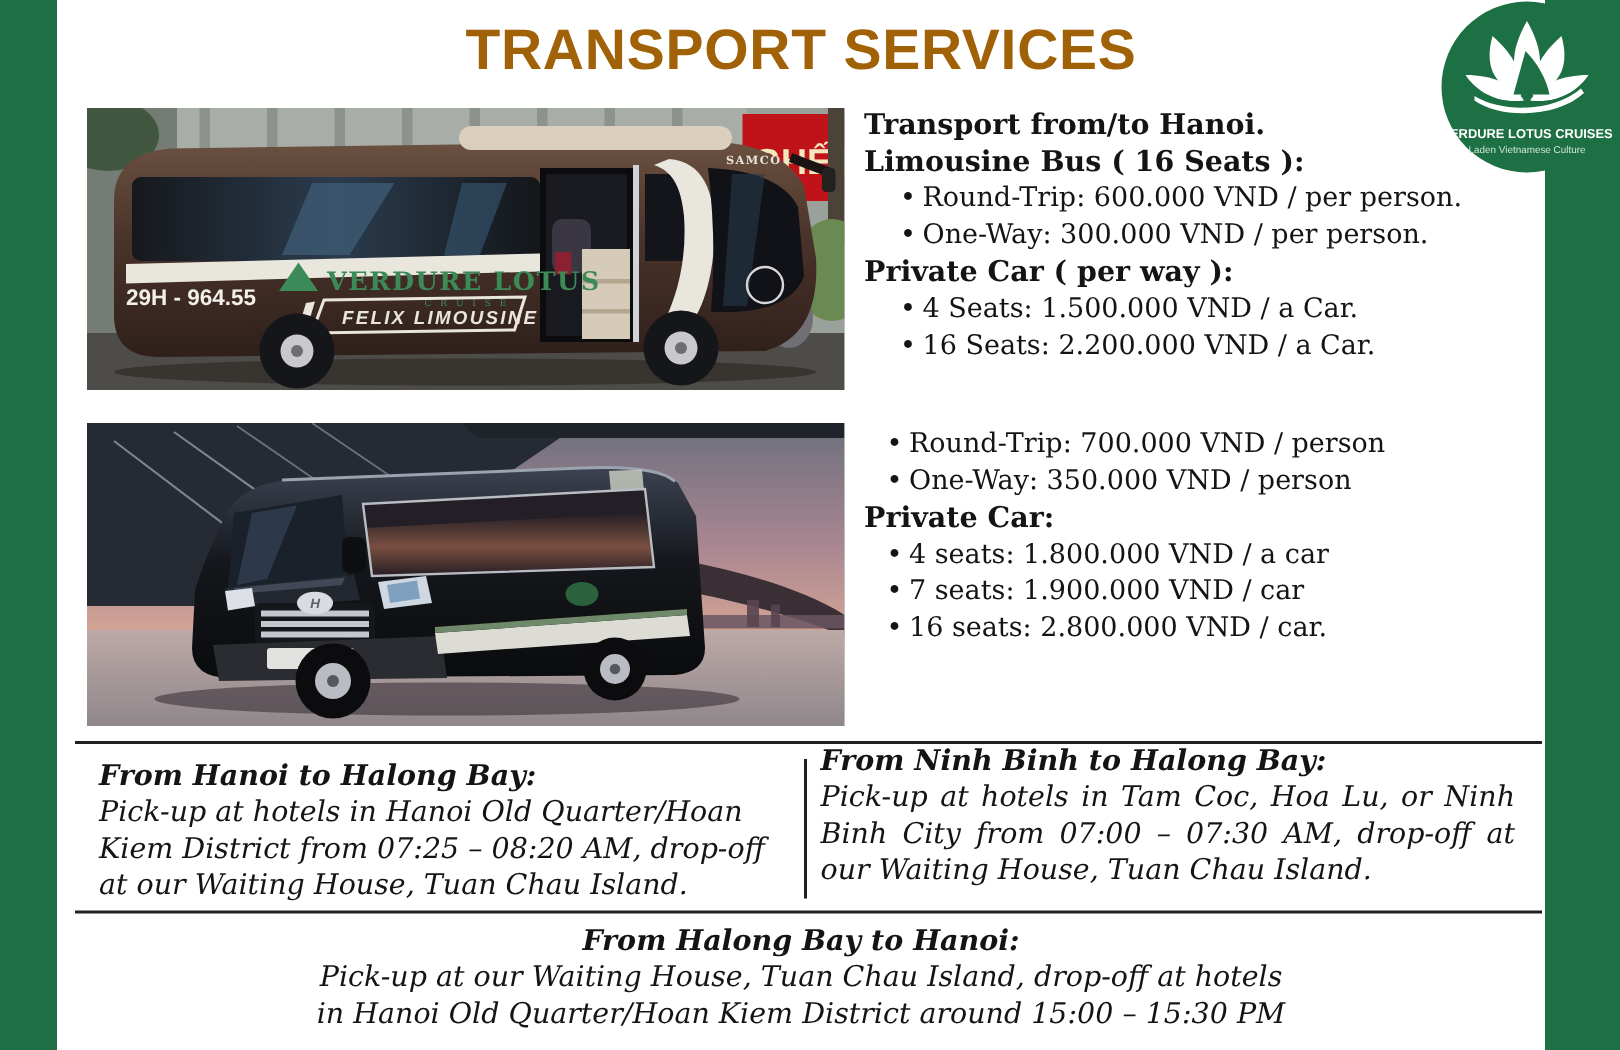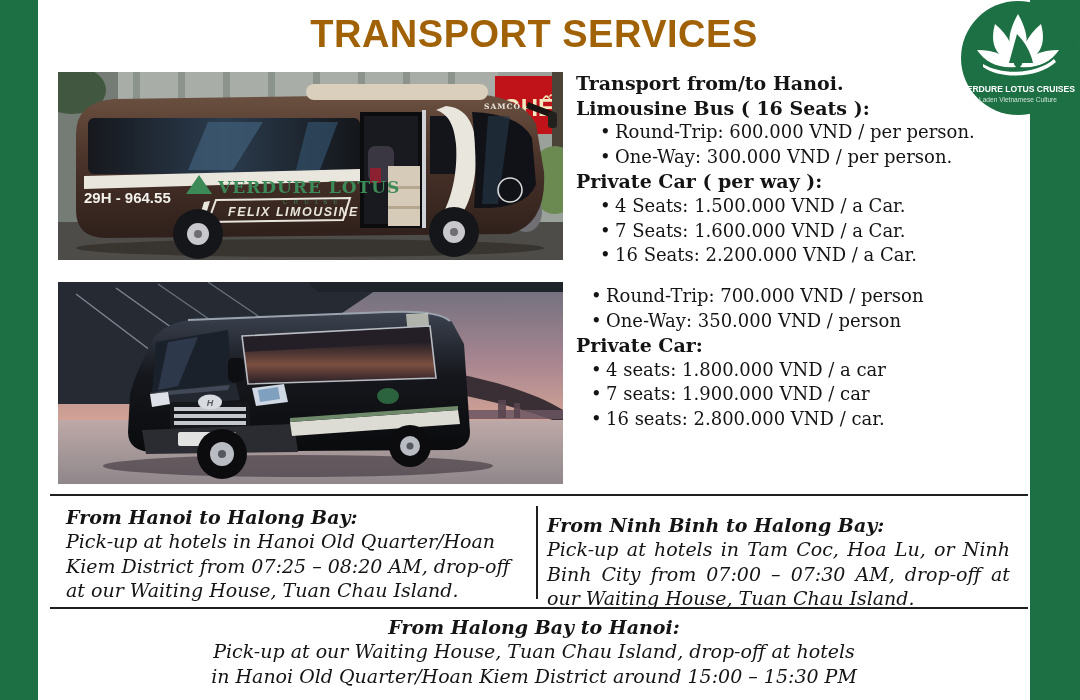--- a/index.html
+++ b/index.html
@@ -34,21 +34,21 @@
   #ninh-block .li::before{left:15px;}
 
   .rule{position:absolute;left:50px;width:978px;height:2px;background:#1f1f1f;}
   #rule1{top:494px;}
   #rule2{top:607px;}
   #vdiv{position:absolute;left:536px;top:506px;width:2px;height:93px;background:#1f1f1f;}
 
   .pickup{position:absolute;font-style:italic;font-size:19px;line-height:24.3px;}
   .pickup .hd{font-weight:bold;}
   #pickup-left{left:66px;top:505px;width:456px;}
-  #pickup-right{left:547px;top:513px;width:463px;}
+  #pickup-right{left:547px;top:495px;width:463px;}
   #pickup-right .bd{text-align:justify;}
   #pickup-bottom{left:38px;right:50px;top:615px;text-align:center;}
   #pickup-bottom .bd{width:648px;margin:0 auto;line-height:25px;}
 </style>
 </head>
 <body>
 
 <div class="side-bar left"></div>
 <div class="side-bar right"></div>
 
@@ -240,21 +240,20 @@
   </svg>
 </div>
 
 <div class="pricing" id="hanoi-block">
   <div class="hd">Transport from/to Hanoi.</div>
   <div class="hd">Limousine Bus ( 16 Seats ):</div>
   <div class="li">Round-Trip: 600.000 VND / per person.</div>
   <div class="li">One-Way: 300.000 VND / per person.</div>
   <div class="hd">Private Car ( per way ):</div>
   <div class="li">4 Seats: 1.500.000 VND / a Car.</div>
-  <div class="li">7 Seats: 1.600.000 VND / a Car.</div>
   <div class="li">16 Seats: 2.200.000 VND / a Car.</div>
 </div>
 
 <div class="pricing" id="ninh-block">
   <div class="li">Round-Trip: 700.000 VND / person</div>
   <div class="li">One-Way: 350.000 VND / person</div>
   <div class="hd">Private Car:</div>
   <div class="li">4 seats: 1.800.000 VND / a car</div>
   <div class="li">7 seats: 1.900.000 VND / car</div>
   <div class="li">16 seats: 2.800.000 VND / car.</div>

